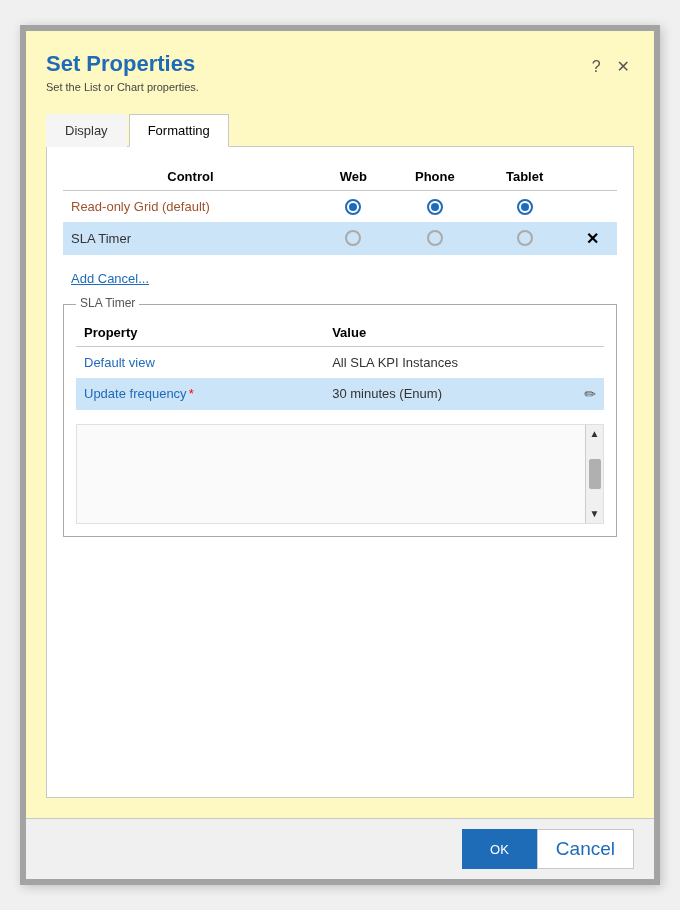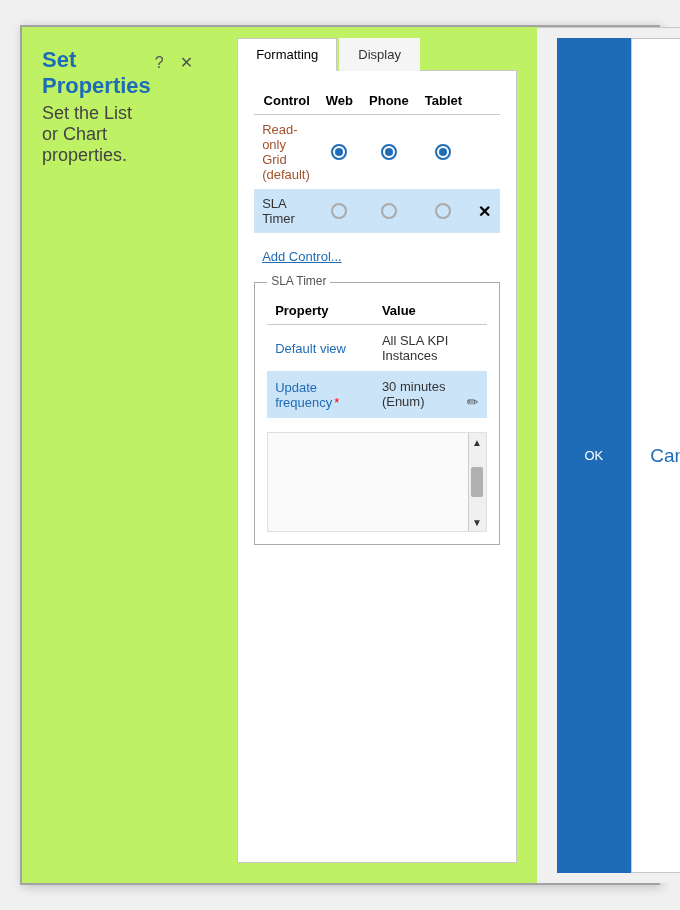--- a/index.html
+++ b/index.html
@@ -7,46 +7,46 @@
       font-family: "Segoe UI", Arial, sans-serif;
       background: #f0f0f0;
       display: flex;
       justify-content: center;
       align-items: center;
       width: 680px;
       height: 910px;
       overflow: hidden;
     }
     .dialog {
-      background: #bef264;
+      background: #fef9c3;
       width: 640px;
       min-height: 860px;
-      border: 2px solid #a3a3a3;
+      border: 6px solid #a3a3a3;
       box-shadow: 2px 2px 10px rgba(0,0,0,0.2);
       display: flex;
-      flex-direction: row;
+      flex-direction: column;
       position: relative;
     }
     .dialog-header {
       padding: 20px 20px 10px 20px;
       border-bottom: none;
       display: flex;
       justify-content: space-between;
       align-items: flex-start;
     }
     .dialog-title-area { flex: 1; }
     .dialog-title {
       color: #1e6bb8;
       font-size: 22px;
       font-weight: 600;
       margin-bottom: 4px;
     }
     .dialog-subtitle {
       color: #444;
-      font-size: 18px;
+      font-size: 11px;
     }
     .dialog-header-icons {
       display: flex;
       gap: 8px;
       align-items: center;
       padding-top: 4px;
     }
     .header-icon {
       color: #555;
       font-size: 16px;
@@ -97,21 +97,21 @@
       border-collapse: collapse;
       margin-bottom: 10px;
     }
     .controls-table thead tr {
       border-bottom: 1px solid #c8c8c8;
     }
     .controls-table th {
       font-size: 13px;
       font-weight: 600;
       padding: 6px 8px;
-      text-align: right;
+      text-align: center;
       color: #000;
     }
     .controls-table th.center { text-align: center; }
     .controls-table td {
       padding: 7px 8px;
       font-size: 13px;
     }
     .controls-table td.center { text-align: center; }
     .controls-table tbody tr:first-child td { border-bottom: none; }
     .row-sla-timer {
@@ -298,25 +298,25 @@
     </div>
     <div class="dialog-header-icons">
       <span class="header-icon">?</span>
       <span class="header-icon">✕</span>
     </div>
   </div>
 
   <div class="dialog-body">
 
     <div class="tabs">
+      <div class="tab">
+        <span>Display</span>
+      </div>
       <div class="tab active">
         <span>Formatting</span>
-      </div>
-      <div class="tab">
-        <span>Display</span>
       </div>
     </div>
 
     <div class="panel">
       
       <table class="controls-table">
         <thead>
           <tr>
             <th>Control</th>
             <th class="center">Web</th>
@@ -357,21 +357,21 @@
               <span class="radio-btn empty"></span>
             </td>
             <td class="center">
               <span class="delete-x">✕</span>
             </td>
           </tr>
         </tbody>
       </table>
 
       
-      <a class="add-control-link">Add Control...</a>
+      <a class="add-control-link">Add Cancel...</a>
 
       
       <div class="sla-section">
         <span class="sla-section-label">SLA Timer</span>
 
         <table class="props-table">
           <thead>
             <tr>
               <th>Property</th>
               <th>Value</th>

